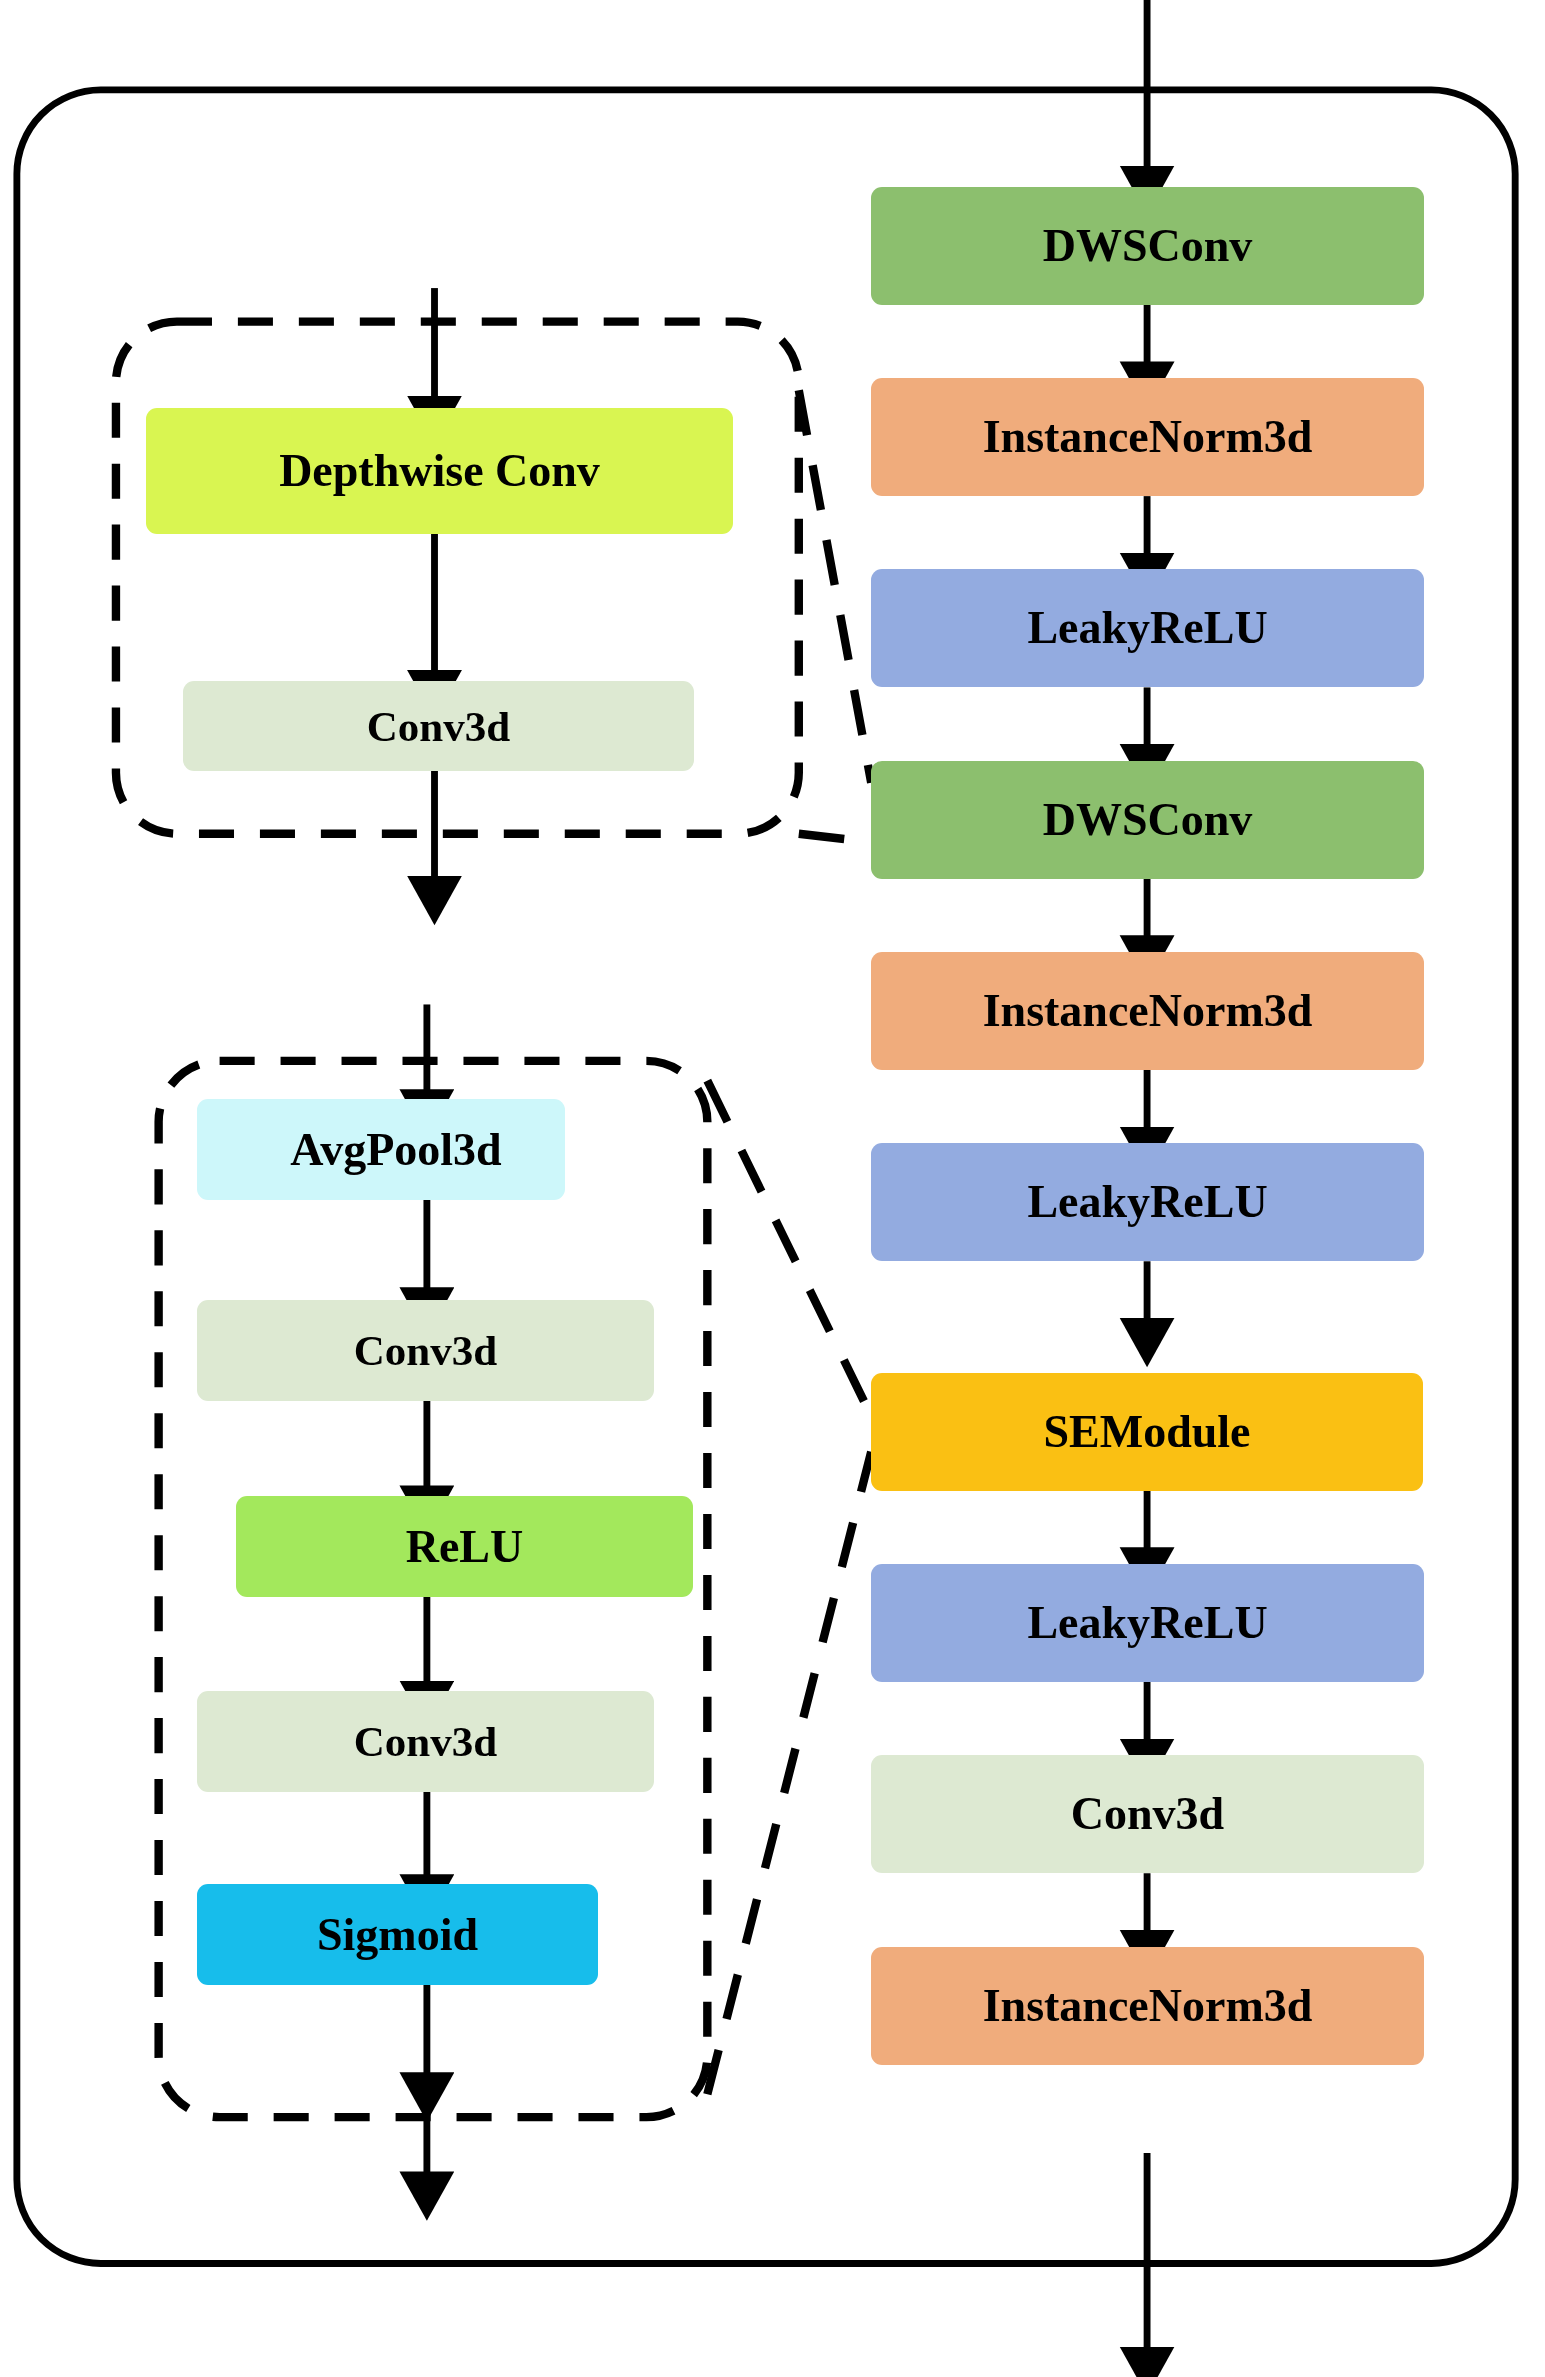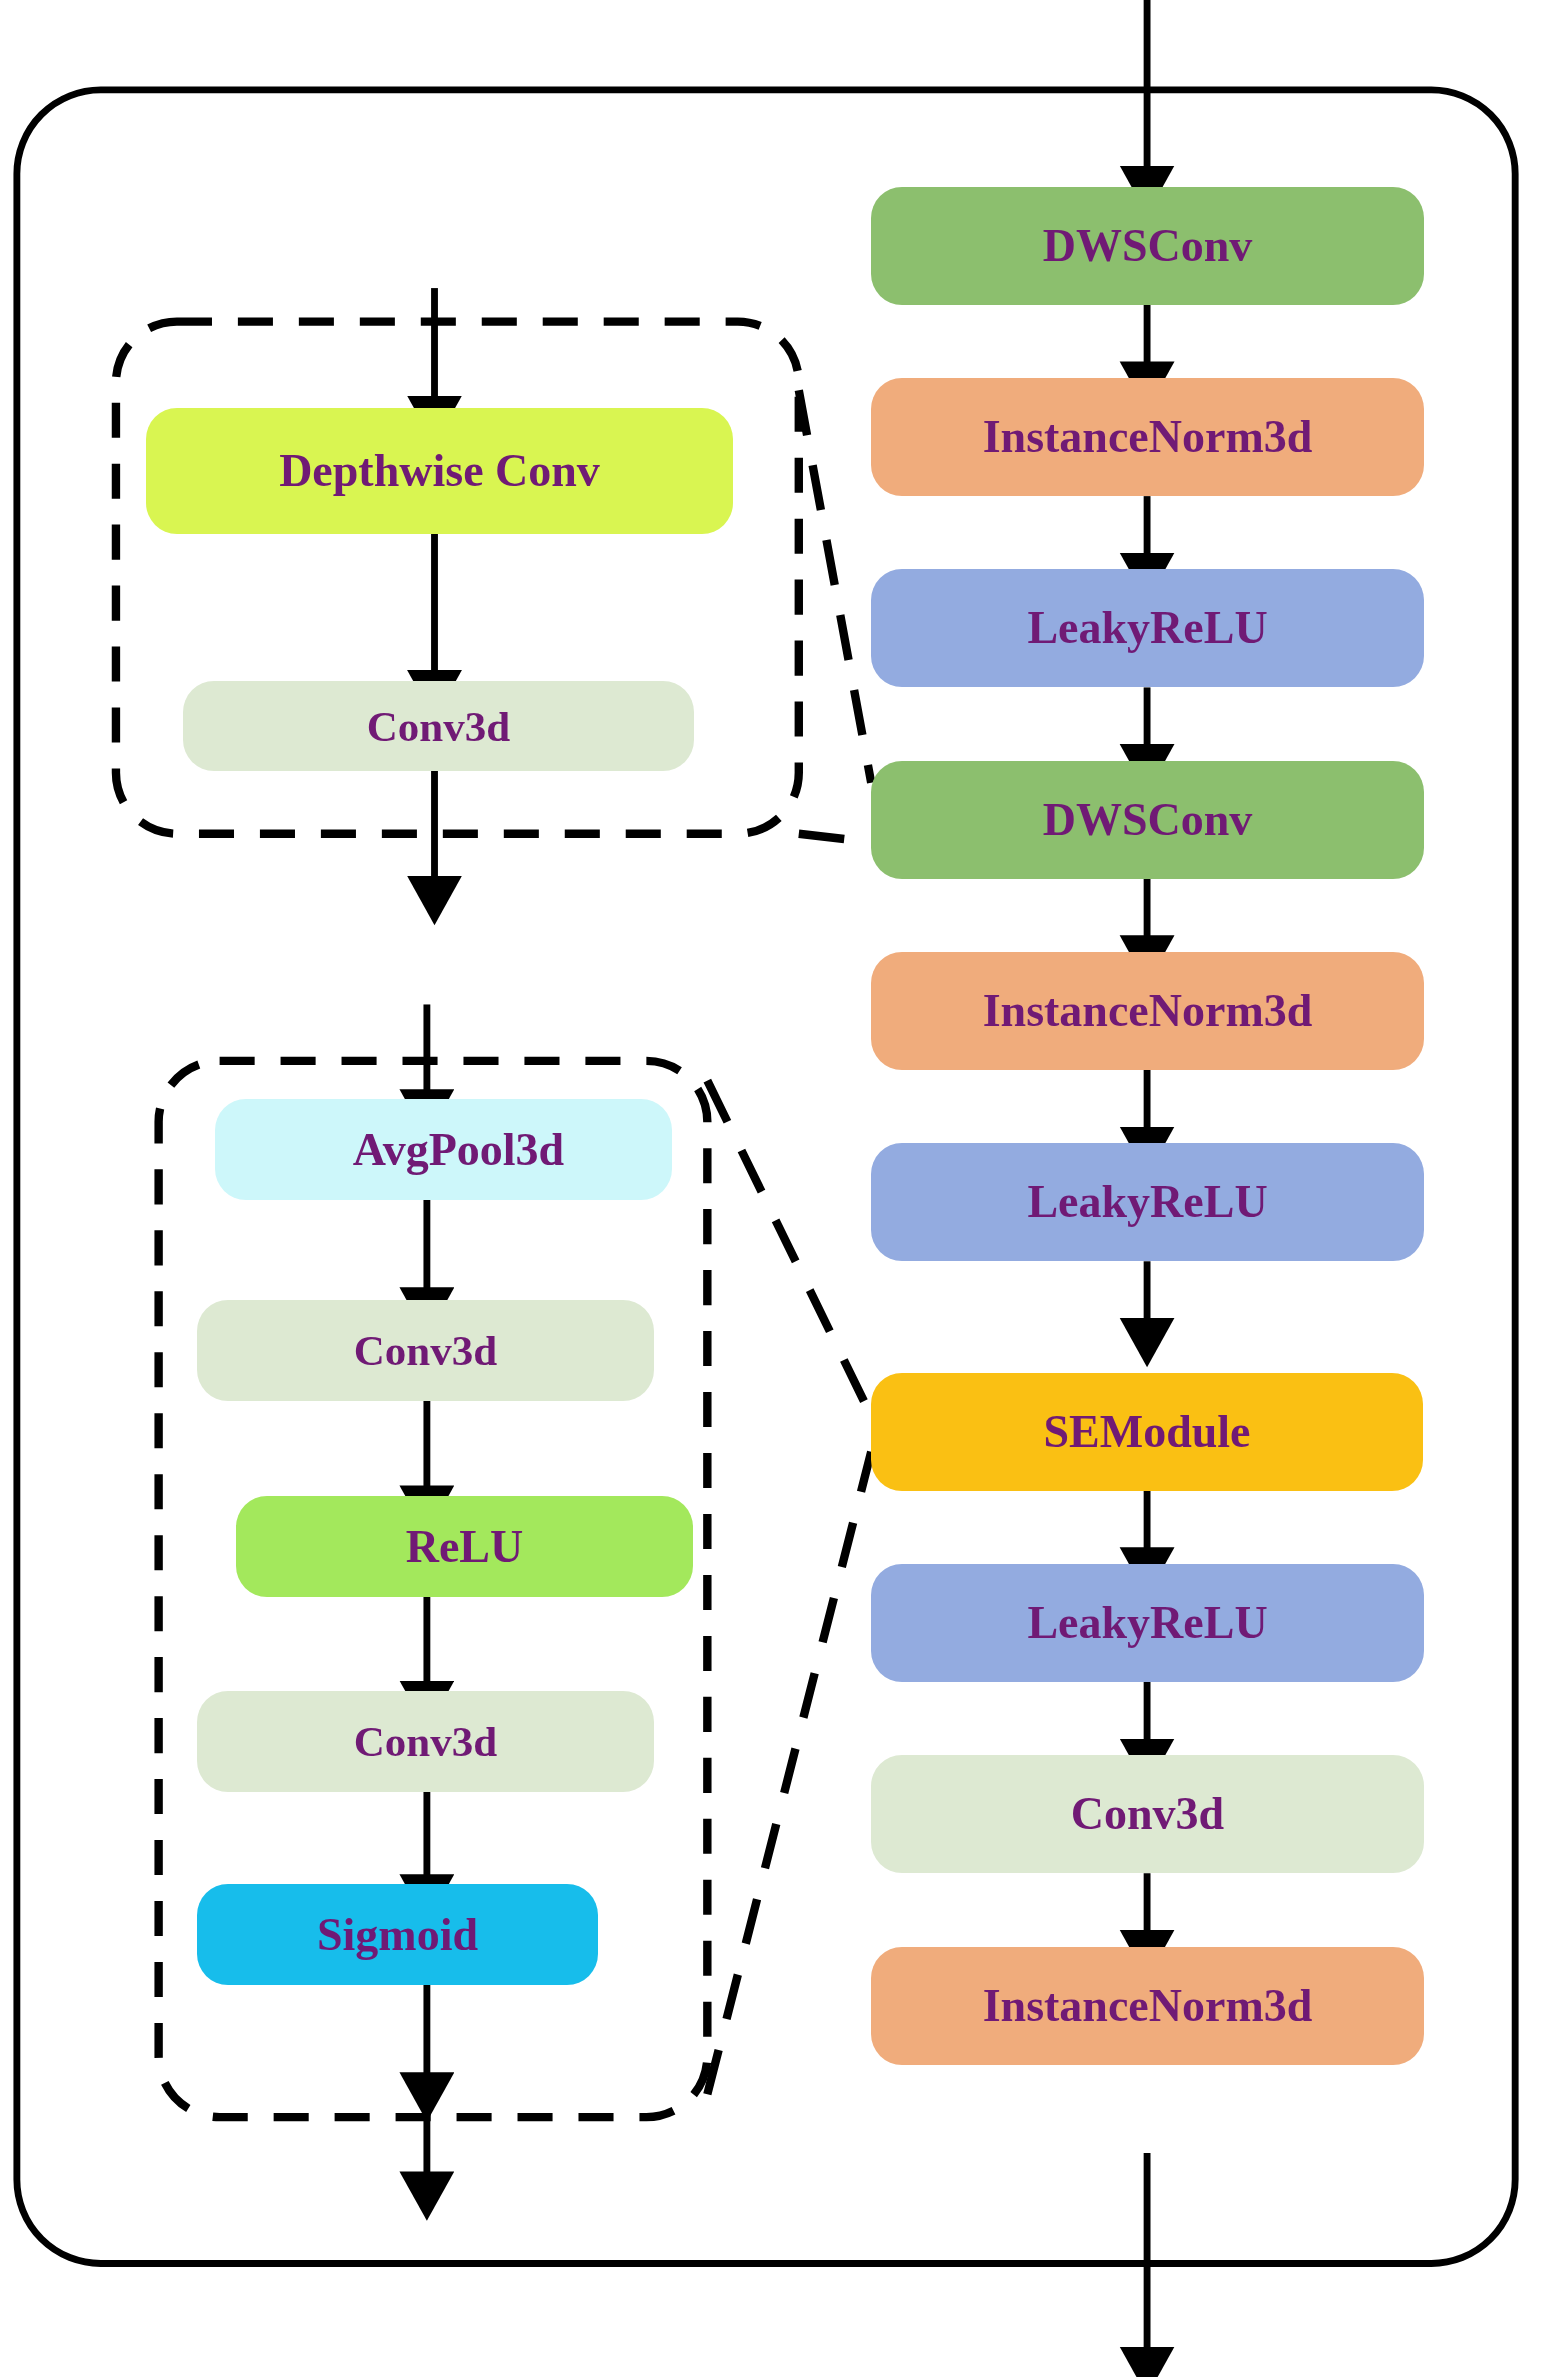--- a/index.html
+++ b/index.html
@@ -1,21 +1,21 @@
 <!DOCTYPE html>
 <html style="font-size:12.2px"><head>
 <meta charset="utf-8">
 <style>
   html,body{margin:0;padding:0;background:#ffffff;}
   body{width:1545px;height:2377px;overflow:hidden;
        font-family:"Liberation Serif","DejaVu Serif",serif;}
   #stage{position:relative;width:1545px;height:2377px;background:#fff;}
   svg.layer{position:absolute;left:0;top:0;width:1545px;height:2377px;overflow:visible;}
   .node{position:absolute;display:flex;align-items:center;justify-content:center;
-        box-sizing:border-box;border-radius:31px;color:#701a75;font-weight:700;
+        box-sizing:border-box;border-radius:11px;color:#000000;font-weight:700;
         line-height:1;text-align:center;white-space:nowrap;}
   .big{font-size:46px;}
   .mid{font-size:43px;}
 </style>
 </head>
 <body>
 
 <div id="stage">
 
   <svg class="layer" viewBox="0 0 2027 3119">
@@ -91,21 +91,21 @@
   <div class="node big" style="left:871px;top:1564px;width:553px;height:118px;background:#93ABE0;">LeakyReLU</div>
 
   <div class="node big" style="left:871px;top:1755px;width:553px;height:118px;background:#DDE9D2;">Conv3d</div>
 
   <div class="node big" style="left:871px;top:1947px;width:553px;height:118px;background:#F0AC7C;">InstanceNorm3d</div>
 
   <div class="node big" style="left:146px;top:408px;width:587px;height:126px;background:#D9F551;">Depthwise Conv</div>
 
   <div class="node mid" style="left:183px;top:681px;width:511px;height:90px;background:#DDE9D2;">Conv3d</div>
 
-  <div class="node big" style="left:215px;top:1099px;width:457px;height:101px;background:#CDF7FA;padding-left:30px;">AvgPool3d</div>
+  <div class="node big" style="left:197px;top:1099px;width:368px;height:101px;background:#CDF7FA;padding-left:30px;">AvgPool3d</div>
 
   <div class="node mid" style="left:197px;top:1300px;width:457px;height:101px;background:#DDE9D2;">Conv3d</div>
 
   <div class="node big" style="left:197px;top:1496px;width:457px;height:101px;background:#A3E85C;margin-left:39px;">ReLU</div>
 
   <div class="node mid" style="left:197px;top:1691px;width:457px;height:101px;background:#DDE9D2;">Conv3d</div>
 
   <div class="node big" style="left:197px;top:1884px;width:401px;height:101px;background:#17BDEB;">Sigmoid</div>
 
 </div>

